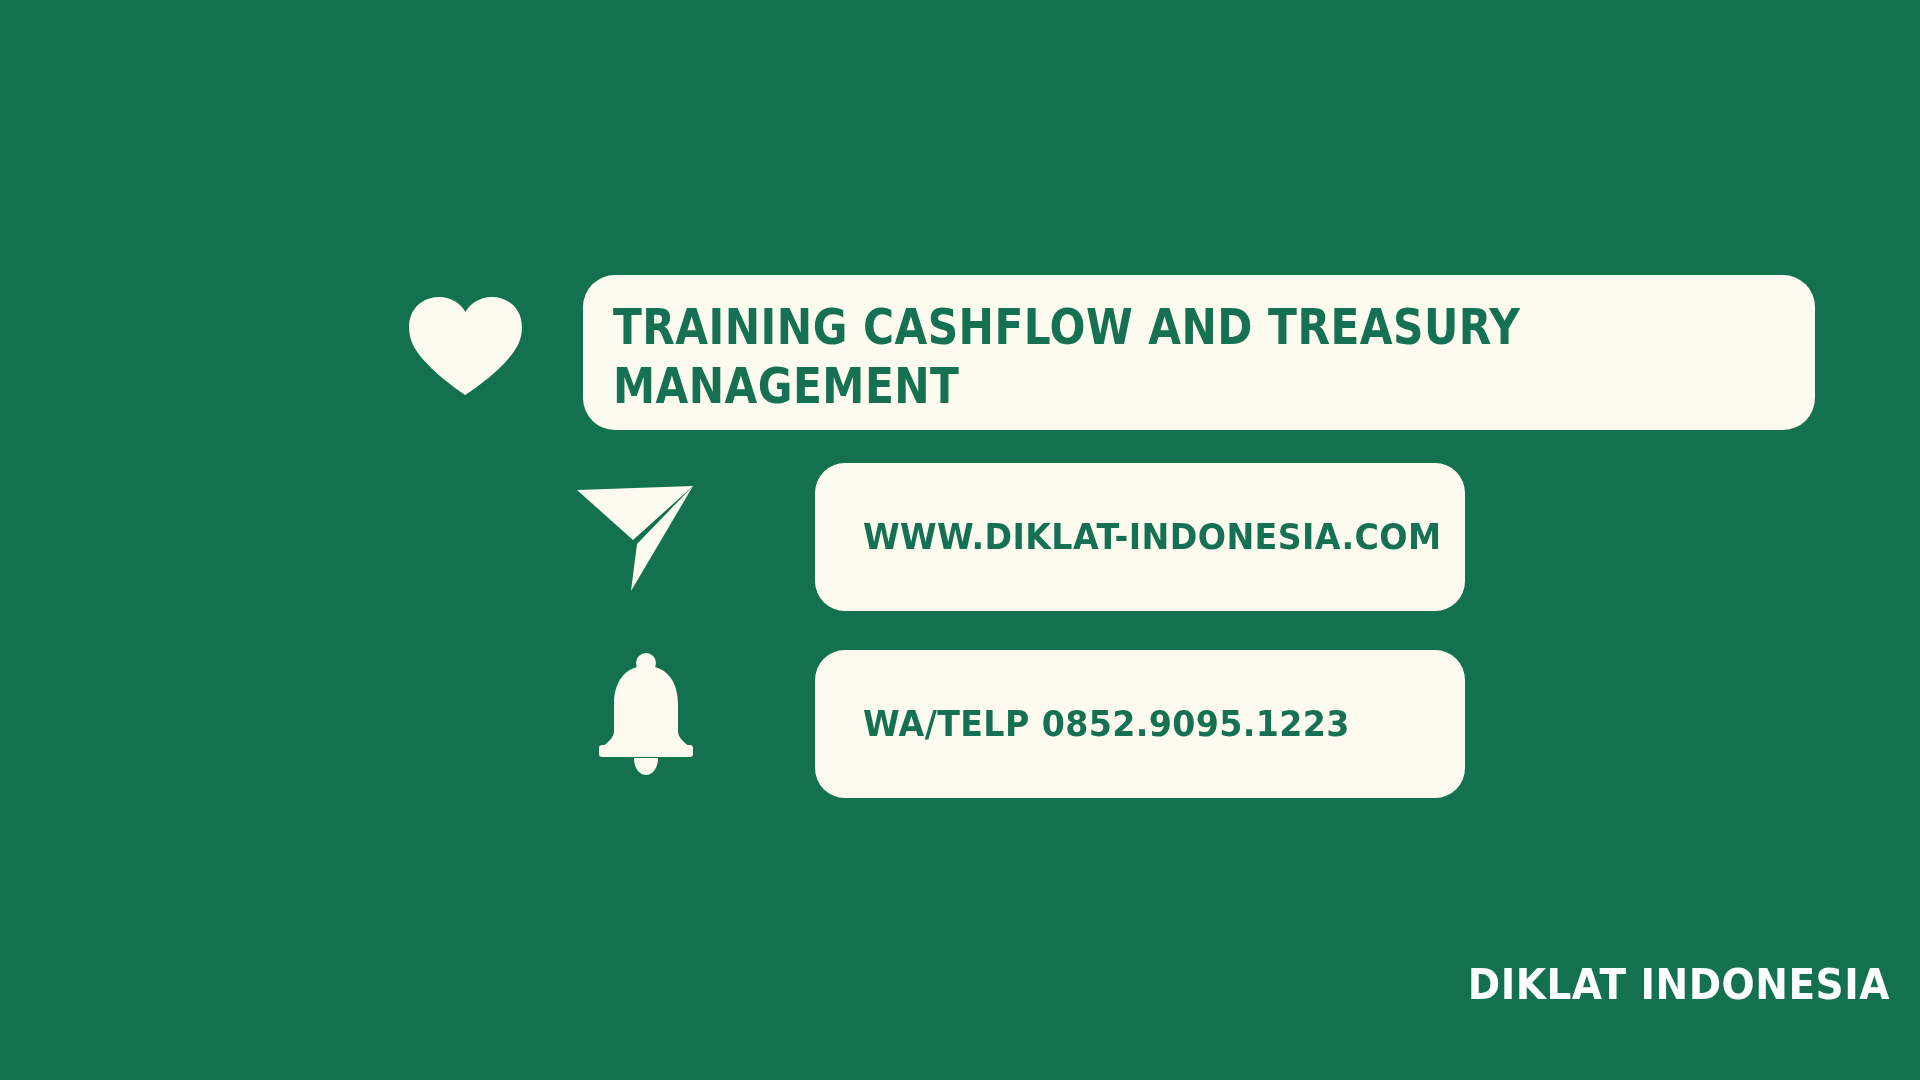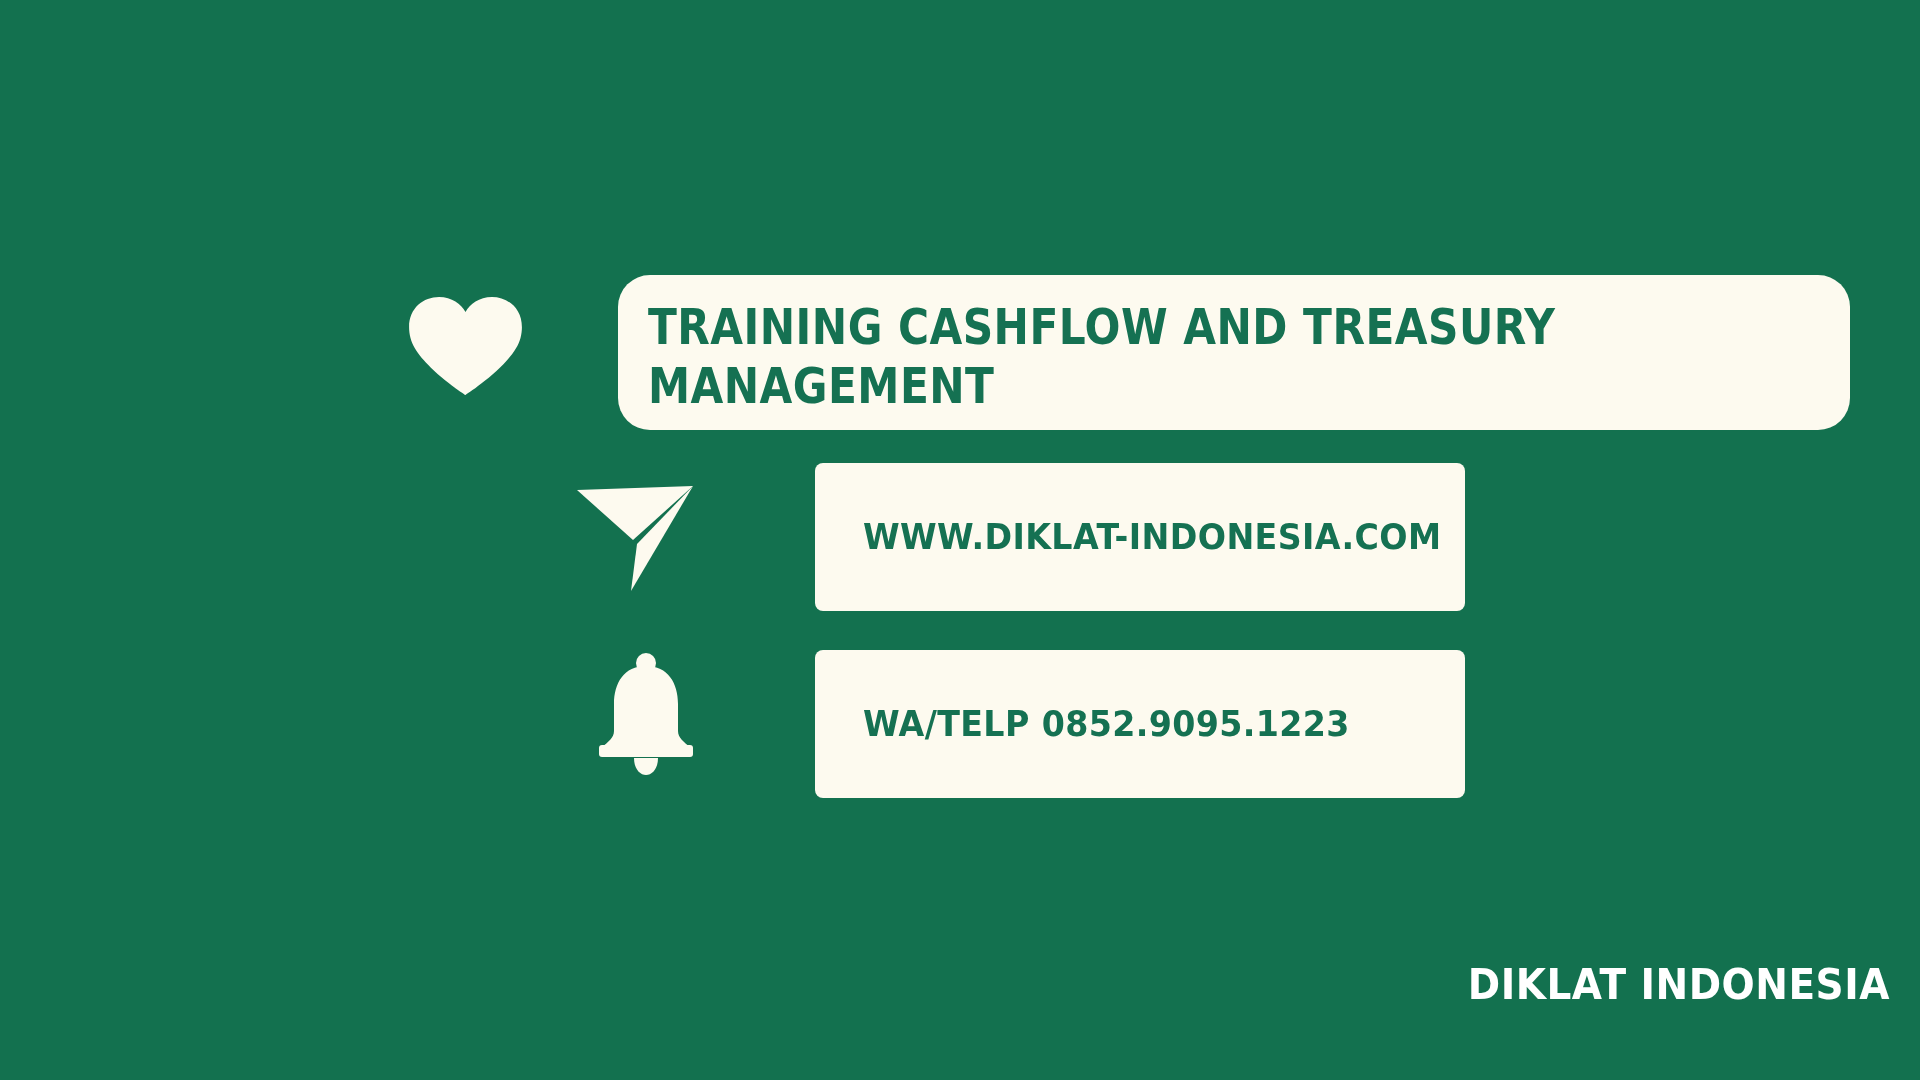--- a/index.html
+++ b/index.html
@@ -28,21 +28,21 @@
   .card {
     position:absolute;
     background:#fdfaef;
     border-radius:30px;
     display:flex;
     align-items:center;
   }
 
   
   #title-card {
-    left:618px;
+    left:583px;
     top:275px;
     width:1232px;
     height:155px;
     border-radius:32px;
     padding:8px 24px 0 30px;
   }
 
   #title-text {
     color:#157152;
     font-family:"DejaVu Sans", sans-serif;
@@ -56,21 +56,21 @@
     transform-origin:left center;
     white-space:normal;
     max-width:1180px;
   }
 
   
   .pill {
     left:815px;
     width:650px;
     height:148px;
-    border-radius:8px;
+    border-radius:30px;
     padding-left:48px;
   }
 
   #url-pill  { top:463px; }
   #wa-pill   { top:650px; }
 
   .pill-text {
     color:#157152;
     font-family:"DejaVu Sans", sans-serif;
     font-weight:900;

